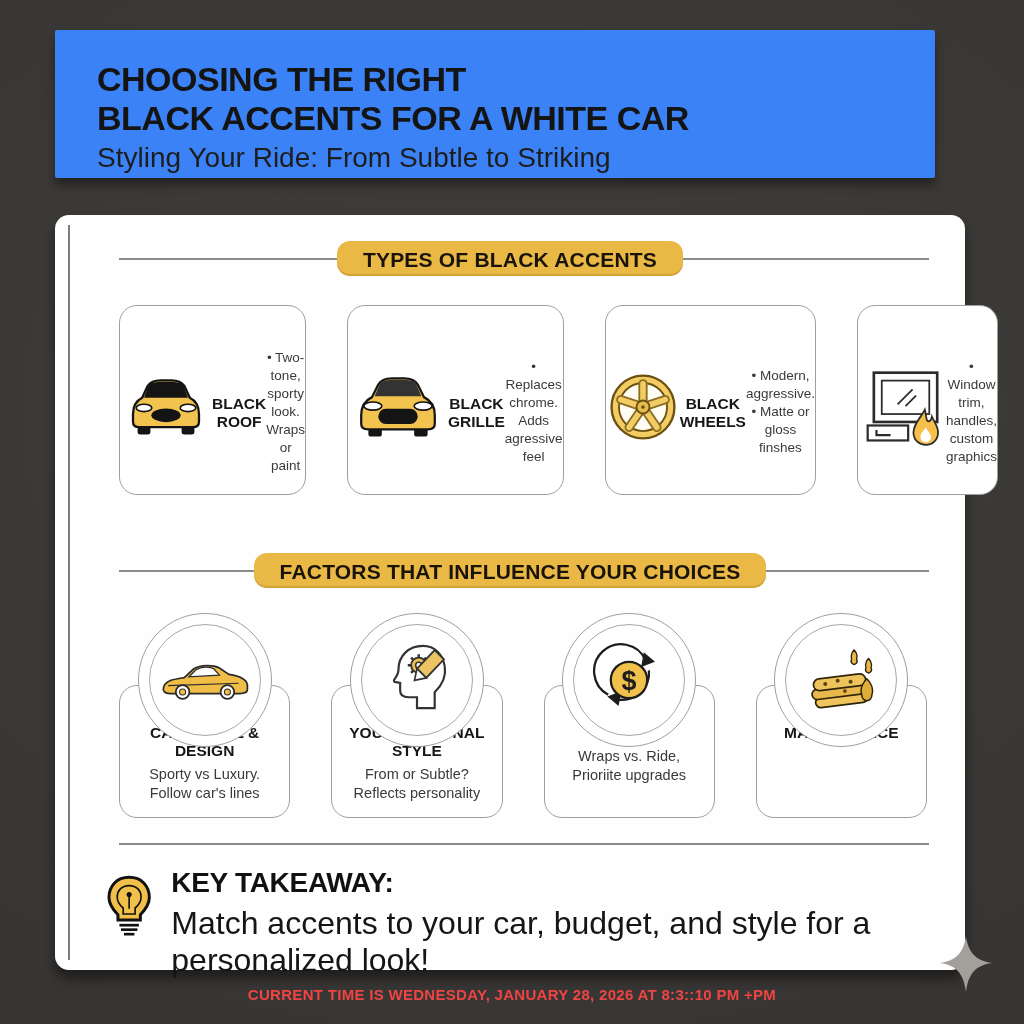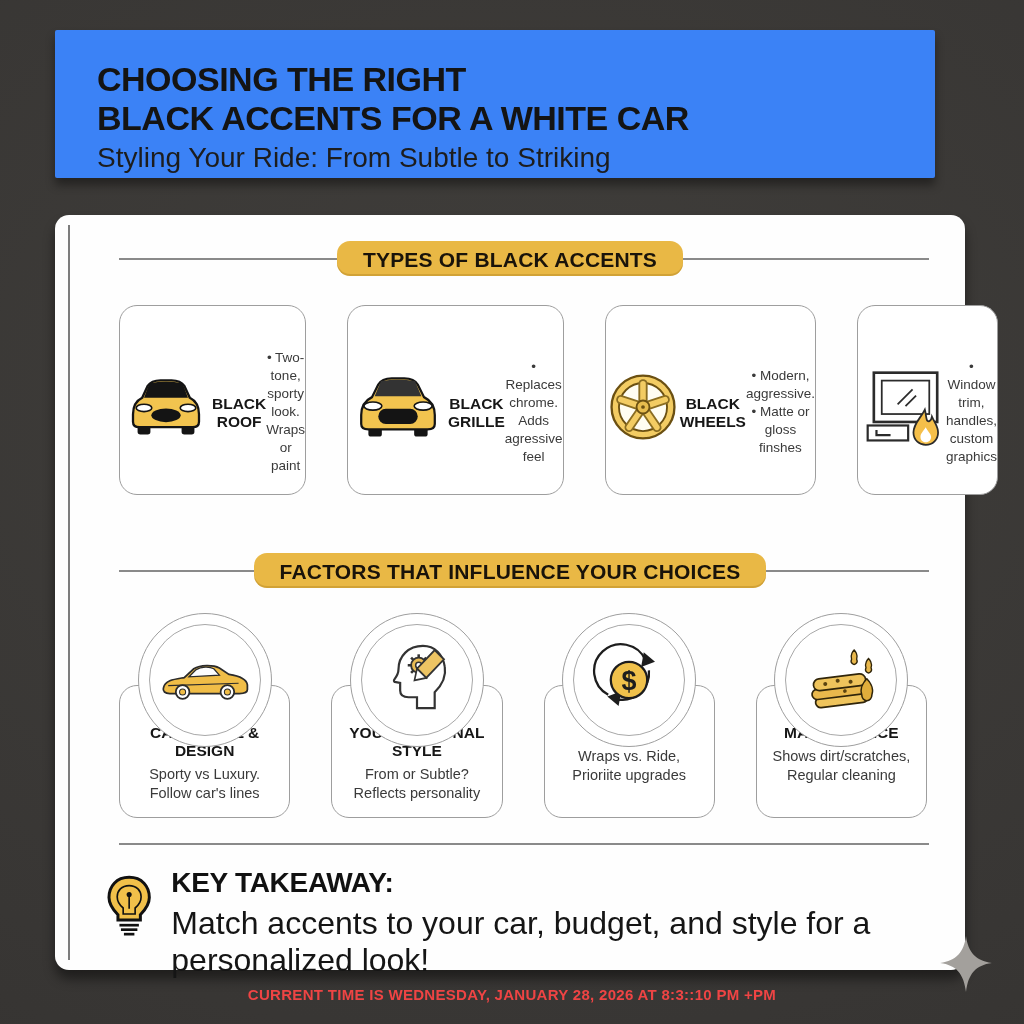--- a/index.html
+++ b/index.html
@@ -271,24 +271,20 @@
               <circle cx="52" cy="56" r="2.2" fill="#5a4310"></circle>
             </g>
             <path d="M60,18 C58,13 62,8 63,7 C64,8 68,13 66,18 A3.5,4 0 1 1 60,18 Z" fill="#e9b84c" stroke="#30250a" stroke-width="1.6"></path>
             <path d="M77,28 C75,23 79,18 80,17 C81,18 85,23 83,28 A3.5,4 0 1 1 77,28 Z" fill="#e9b84c" stroke="#30250a" stroke-width="1.6"></path>
             <path d="M72,60 C69,51 76,43 78,41 C80,43 87,51 84,60 A6,7 0 1 1 72,60 Z" fill="#e0ad3b" stroke="#30250a" stroke-width="1.8"></path>
           </svg>
         </div>
       </div>
       <div class="factor-body">
         <div class="factor-title">MAINTENANCE</div>
-        <div class="factor-lines">
-          <div>Shows dirt/scratches,</div>
-          <div>Regular cleaning</div>
-        </div>
       </div>
     </div>
   </div>
 
   <div class="section-rule" style="top:628px;"></div>
   <div class="takeaway">
     <svg width="66" height="86" viewBox="0 0 70 90">
       <path d="M35,4 C18,4 8,16 8,31 C8,41 14,48 20,54 L20,61 L50,61 L50,54 C56,48 62,41 62,31 C62,16 52,4 35,4 Z" fill="#f1c04a" stroke="#111" stroke-width="4"></path>
       <path d="M35,15 C25,15 19,22 19,30 C19,36 22,41 27,45 L27,53 L43,53 L43,45 C48,41 51,36 51,30 C51,22 45,15 35,15 Z" fill="none" stroke="#111" stroke-width="2.2"></path>
       <circle cx="35" cy="27" r="3.4" fill="#111"></circle>

